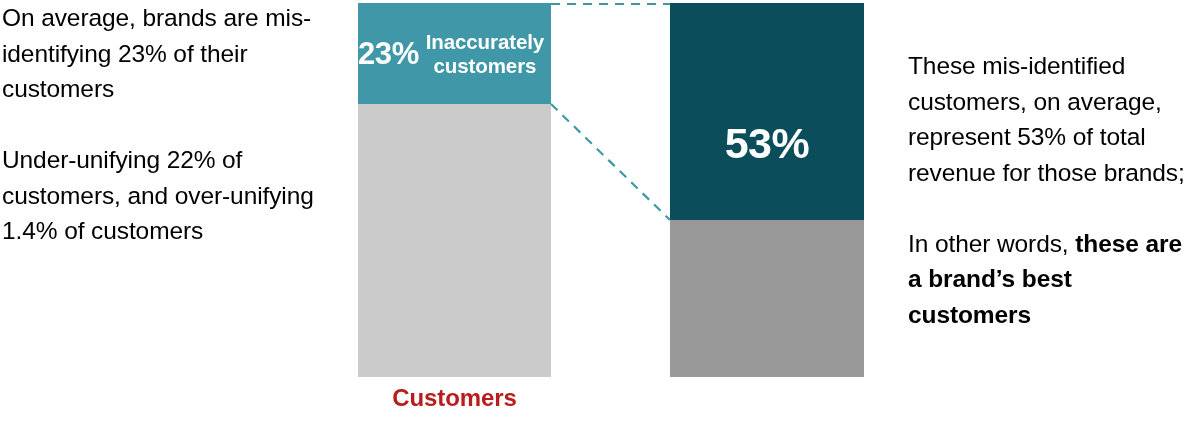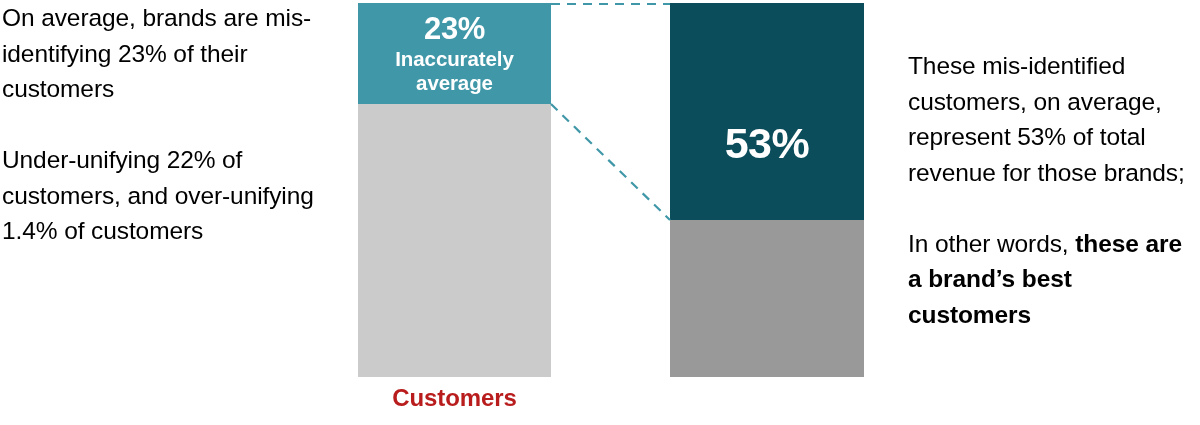--- a/index.html
+++ b/index.html
@@ -79,21 +79,21 @@
     position: relative;
     width: 100%;
     height: 374px;
   }
   .segment {
     position: absolute;
     left: 0;
     width: 100%;
     box-sizing: border-box;
     display: flex;
-    flex-direction: column;
+    flex-direction: row;
     align-items: center;
     justify-content: center;
     color: #ffffff;
   }
 
   
   #customers-top-segment {
     top: 0;
     height: 101px;
     background: #3f97a8;
@@ -168,21 +168,21 @@
     <p class="para">On average, brands are mis-identifying 23% of their customers</p>
     <p class="para">Under-unifying 22% of customers, and over-unifying 1.4% of customers</p>
   </div>
 
   <div id="chart-area">
 
     <div id="customers-column" class="bar-column">
       <div class="bar-stack">
         <div id="customers-top-segment" class="segment">
           <div class="seg-value-small">23%</div>
-          <div class="seg-caption">Inaccurately average</div>
+          <div class="seg-caption">Inaccurately customers</div>
         </div>
         <div id="customers-bottom-segment" class="segment"></div>
       </div>
       <div class="bar-label">Customers</div>
     </div>
 
     <div id="revenue-column" class="bar-column">
       <div class="bar-stack">
         <div id="revenue-top-segment" class="segment">
           <div class="seg-value-big">53%</div>

